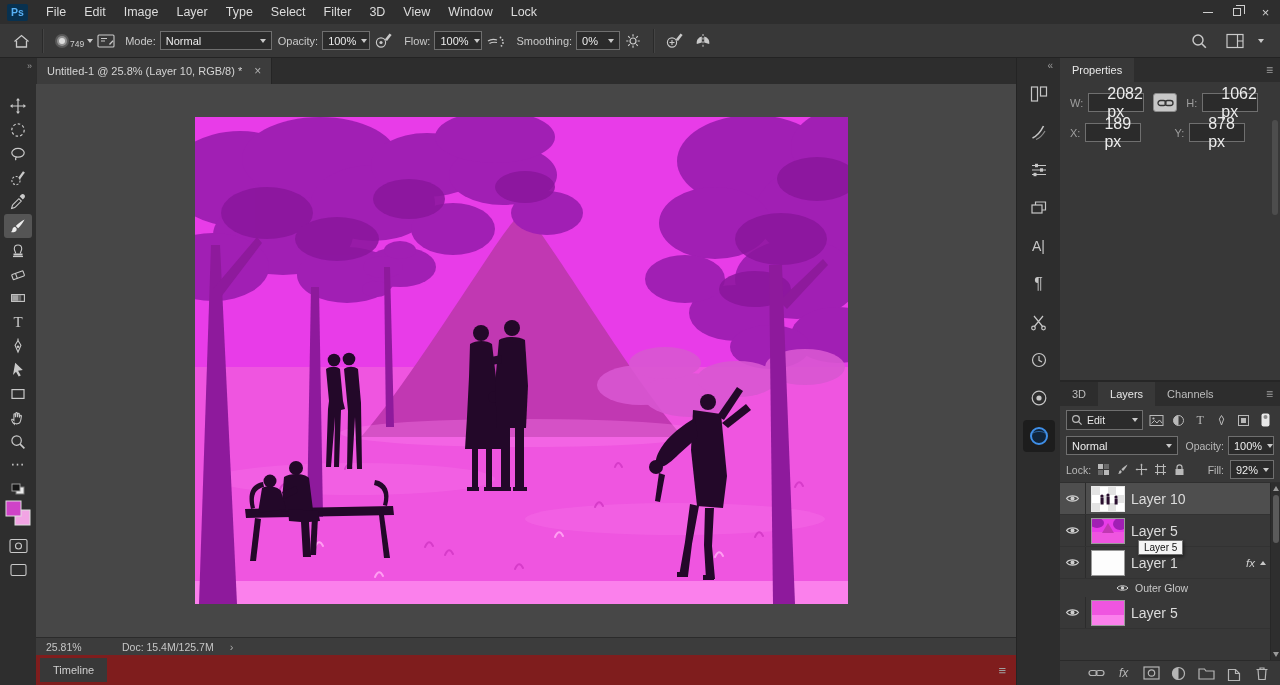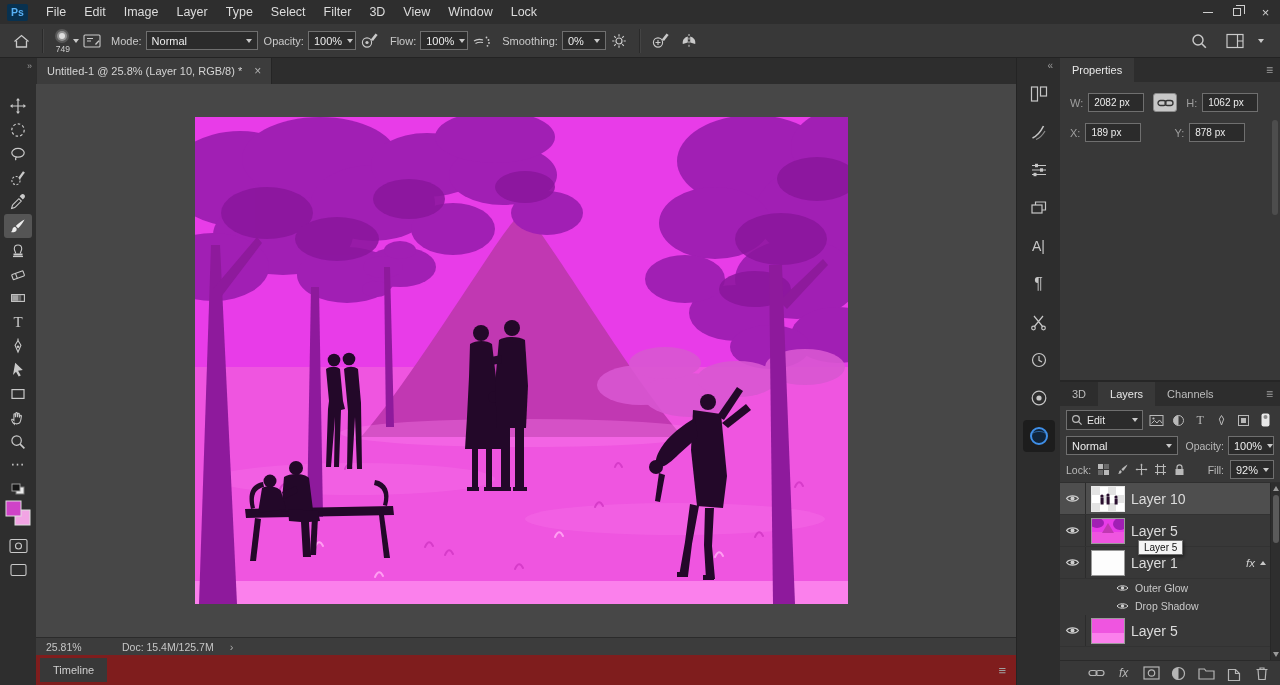--- a/index.html
+++ b/index.html
@@ -17,21 +17,21 @@
 .rest:before{content:"";position:absolute;left:2px;top:-4px;width:8px;height:8px;border:1px solid #cfcfcf;border-left:none;border-bottom:none}
 
 .optionsbar{height:34px;background:#383838;border-bottom:1px solid #232323;display:flex;align-items:center;padding:0 8px;font-size:11px;color:#c9c9c9}
 .obtn{display:flex;align-items:center;justify-content:center;height:28px;padding:0 4px}
 .sep{width:1px;height:24px;background:#2a2a2a;margin:0 7px;box-shadow:1px 0 0 #444}
 .lbl{margin:0 4px 0 6px;white-space:nowrap}
 .field{display:flex;align-items:center;background:#2b2b2b;border:1px solid #6f6f6f;height:19px;padding:0 5px;color:#ececec;font-size:11px;gap:5px;white-space:nowrap}
 .chev{width:0;height:0;border-left:3.5px solid transparent;border-right:3.5px solid transparent;border-top:4px solid #c9c9c9;margin-left:auto}
 .chevup{width:0;height:0;border-left:3.5px solid transparent;border-right:3.5px solid transparent;border-bottom:4px solid #c9c9c9}
 .brushprev{display:flex;align-items:center;gap:3px;margin-left:4px}
-.bpcol{display:flex;flex-direction:column;align-items:flex-end;line-height:1}
+.bpcol{display:flex;flex-direction:row;align-items:flex-end;line-height:1}
 .bpsize{font-size:8.5px;color:#cfcfcf;margin-top:1px}
 .oright{margin-left:auto;display:flex;align-items:center;gap:10px;margin-right:8px}
 
 .workspace{display:flex;height:627px}
 
 .toolbar{width:36px;background:#2e2e2e;display:flex;flex-direction:column;align-items:center;padding-top:2px;flex:none}
 .tbexp{align-self:flex-end;margin-right:4px;color:#9a9a9a;font-size:9px;height:12px;line-height:12px}
 .tool{width:28px;height:24px;display:flex;align-items:center;justify-content:center;border-radius:3px;flex:none}
 .tool.first{margin-top:22px}
 .tool.sel{background:#555}
@@ -61,21 +61,21 @@
 
 .panels{width:220px;display:flex;flex-direction:column;flex:none;background:#383838}
 .pgroup1{height:322px;display:flex;flex-direction:column;background:#383838}
 .ptabs{height:24px;background:#2d2d2d;display:flex;align-items:stretch}
 .ptab{padding:0 12px;display:flex;align-items:center;font-size:11px;color:#bdbdbd}
 .ptab.active{background:#383838;color:#e8e8e8}
 .pmenu{margin-left:auto;margin-right:7px;align-self:center;color:#9f9f9f;font-size:12px}
 .pcontent{flex:1;position:relative}
 .plheader{display:flex;align-items:center;gap:8px;padding:11px 12px 9px;font-size:11px;color:#cfcfcf;border-bottom:1px solid #303030}
 .dimrow{display:flex;align-items:center;margin:11px 10px 0;font-size:11px;color:#9e9e9e}
-.dimfield{width:56px;height:19px;background:#2b2b2b;border:1px solid #6f6f6f;color:#ececec;display:flex;align-items:center;padding:0 5px;margin-left:5px;font-size:10px}
+.dimfield{width:56px;height:19px;background:#2b2b2b;border:1px solid #6f6f6f;color:#ececec;display:flex;align-items:center;padding:0 18px;margin-left:5px;font-size:16px}
 .linkbtn{width:24px;height:19px;background:#c7c7c7;border:1px solid #8a8a8a;border-radius:3px;display:flex;align-items:center;justify-content:center;margin-left:9px}
 .dimlbl2{margin-left:9px}
 .xspacer{width:33px}
 .pscroll{position:absolute;right:2px;top:38px;width:6px;height:95px;background:#4d4d4d;border-radius:3px}
 .gap{height:2px;background:#262626}
 .pgroup2{flex:1;display:flex;flex-direction:column;min-height:0;background:#383838}
 .filterrow{display:flex;align-items:center;padding:4px 6px 3px;gap:5px}
 .kindbox{width:78px;height:20px;background:#2b2b2b;border:1px solid #6f6f6f;display:flex;align-items:center;gap:4px;padding:0 4px;font-size:10.5px;color:#e6e6e6}
 .ficon{width:17px;height:17px;display:flex;align-items:center;justify-content:center}
 .ftoggle{margin-left:auto}
@@ -776,29 +776,20 @@
 
           <div class="effrow">
             <span class="effeye sub">
                 <svg width="13" height="10">
                   <path d="M1 5C3.2 2 9.8 2 12 5 9.8 8 3.2 8 1 5z" fill="none" stroke="#cecece" stroke-width="1"></path>
                   <circle cx="6.5" cy="5" r="1.7" fill="#cecece"></circle>
                 </svg>
               </span>
             <span>Outer Glow</span>
           </div>
-          <div class="effrow">
-            <span class="effeye sub">
-                <svg width="13" height="10">
-                  <path d="M1 5C3.2 2 9.8 2 12 5 9.8 8 3.2 8 1 5z" fill="none" stroke="#cecece" stroke-width="1"></path>
-                  <circle cx="6.5" cy="5" r="1.7" fill="#cecece"></circle>
-                </svg>
-              </span>
-            <span>Drop Shadow</span>
-          </div>
 
           <div class="lrow">
             <div class="eyec">
                 <svg width="15" height="11">
                   <path d="M1.5 5.5C4 2 11 2 13.5 5.5 11 9 4 9 1.5 5.5z" fill="none" stroke="#cecece" stroke-width="1.1"></path>
                   <circle cx="7.5" cy="5.5" r="2" fill="#cecece"></circle>
                 </svg>
               </div>
             <div class="thumb">
                 <svg width="32" height="24">

